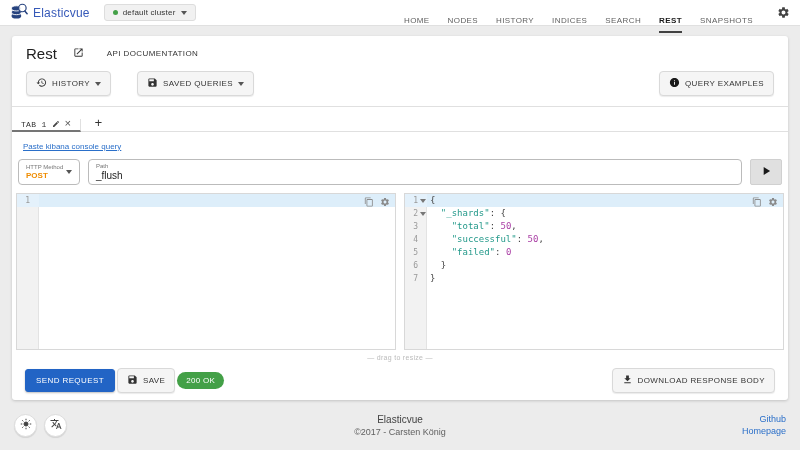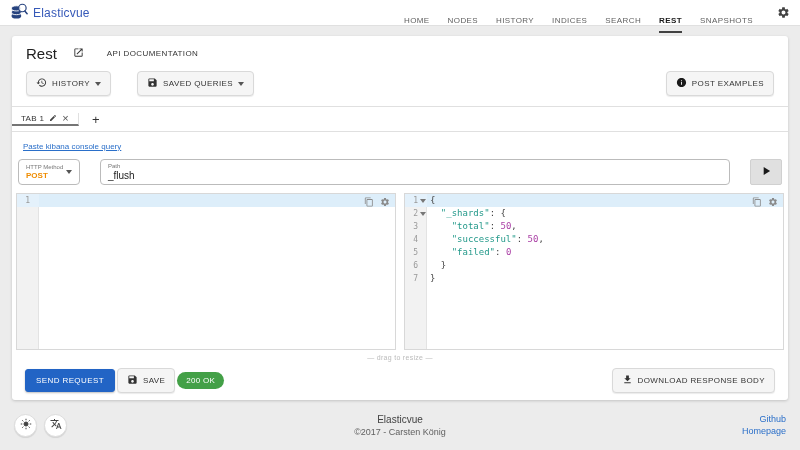--- a/index.html
+++ b/index.html
@@ -32,32 +32,32 @@
              color:#333; cursor:pointer; }
   .toolbar { display:flex; align-items:center; padding:7px 14px 10px; gap:26px; }
   .btn { display:inline-flex; align-items:center; gap:5px; background:#f5f5f5;
          border:1px solid #d9d9d9; border-radius:4px; padding:5px 9px;
          font-size:8px; color:#333; letter-spacing:.4px; cursor:pointer;
          box-shadow:0 1px 1px rgba(0,0,0,.08); }
   .spacer { flex:1; }
 
   
   .tab-panel { border-top:1px solid #e0e0e0; flex:1; display:flex; flex-direction:column; }
-  .tab-row { display:flex; align-items:center; border-bottom:1px solid #e0e0e0; height:25px; }
+  .tab-row { display:flex; align-items:flex-end; border-bottom:1px solid #e0e0e0; height:25px;font-family:Liberation Mono, monospace; }
   .tab { display:flex; align-items:center; gap:5px; padding:0 9px; font-size:8px;
          letter-spacing:.3px; color:#333; cursor:pointer; }
   .tab.active { border-right:1px solid #e0e0e0; border-bottom:2px solid #757575; margin-bottom:-1px; background:#fff; }
   .tab-close { font-size:11px; color:#555; line-height:1; cursor:pointer; }
   .tab-add { width:34px; display:flex; align-items:center; justify-content:center;
              font-size:13px; color:#333; cursor:pointer; }
   .tab-content { flex:1; display:flex; flex-direction:column; padding:8px 3px 0; }
   .paste-link { font-size:8px; color:#2a6fc9; text-decoration:underline; margin:2px 8px 8px; cursor:pointer; align-self:flex-start; }
 
   
-  .req-row { display:flex; align-items:stretch; gap:20px; margin:0 3px 8px; }
+  .req-row { display:flex; align-items:stretch; gap:8px; margin:0 3px 8px; }
   .field { border:1px solid #bbb; border-radius:4px; padding:3px 7px; background:#fff; }
   .field-label { font-size:6px; color:#777; }
   .method-field { width:62px; display:flex; align-items:center; cursor:pointer; }
   .method-inner { flex:1; }
   .method-value { font-size:8px; font-weight:700; color:#ef8c00; margin-top:1px; }
   .path-field { flex:1; }
   .path-value { font-size:10px; color:#222; margin-top:1px; }
   .send-btn { width:32px; background:#e0e0e0; border:1px solid #d0d0d0; border-radius:2px;
               display:flex; align-items:center; justify-content:center; cursor:pointer; }
 
@@ -109,20 +109,25 @@
     <span class="icon">
       <svg width="18" height="18" viewBox="0 0 24 24">
         <ellipse cx="8.5" cy="18.5" rx="6.5" ry="3.4" fill="#27437f"></ellipse>
         <ellipse cx="8.5" cy="13.5" rx="6.5" ry="3.4" fill="#27437f" stroke="#fff" stroke-width="1.2"></ellipse>
         <ellipse cx="8.5" cy="8.5" rx="6.5" ry="3.4" fill="#27437f" stroke="#fff" stroke-width="1.2"></ellipse>
         <circle cx="16.5" cy="8" r="5" fill="#fff" fill-opacity="0.85" stroke="#27437f" stroke-width="1.6"></circle>
         <line x1="20" y1="12.2" x2="22.8" y2="15.6" stroke="#27437f" stroke-width="2" stroke-linecap="round"></line>
       </svg>
     </span>
     <span class="brand">Elasticvue</span>
+  </div>
+  <div class="cluster-btn">
+    <span class="dot"></span>
+    <span>default cluster</span>
+    <span class="caret"></span>
   </div>
   <div class="topnav">
     <span class="nav-item">HOME</span>
     <span class="nav-item">NODES</span>
     <span class="nav-item">HISTORY</span>
     <span class="nav-item">INDICES</span>
     <span class="nav-item">SEARCH</span>
     <span class="nav-item active">REST</span>
     <span class="nav-item">SNAPSHOTS</span>
     <span class="gear-top">
@@ -166,21 +171,21 @@
       <span>SAVED QUERIES</span>
       <span class="caret"></span>
     </button>
     <span class="spacer"></span>
     <button class="btn">
       <span class="icon">
         <svg width="11" height="11" viewBox="0 0 24 24" fill="#1a1a1a">
             <path d="M12 2C6.48 2 2 6.48 2 12s4.48 10 10 10 10-4.48 10-10S17.52 2 12 2zm1 15h-2v-6h2v6zm0-8h-2V7h2v2z"></path>
           </svg>
       </span>
-      <span>POST EXAMPLES</span>
+      <span>QUERY EXAMPLES</span>
     </button>
   </div>
 
   <div class="tab-panel">
     <div class="tab-row">
       <div class="tab active">
         <span>TAB 1</span>
         <span class="icon">
           <svg width="8" height="8" viewBox="0 0 24 24" fill="#444">
               <path d="M3 17.25V21h3.75L17.81 9.94l-3.75-3.75L3 17.25zM20.71 7.04c.39-.39.39-1.02 0-1.41l-2.34-2.34c-.39-.39-1.02-.39-1.41 0l-1.83 1.83 3.75 3.75 1.83-1.83z"></path>

